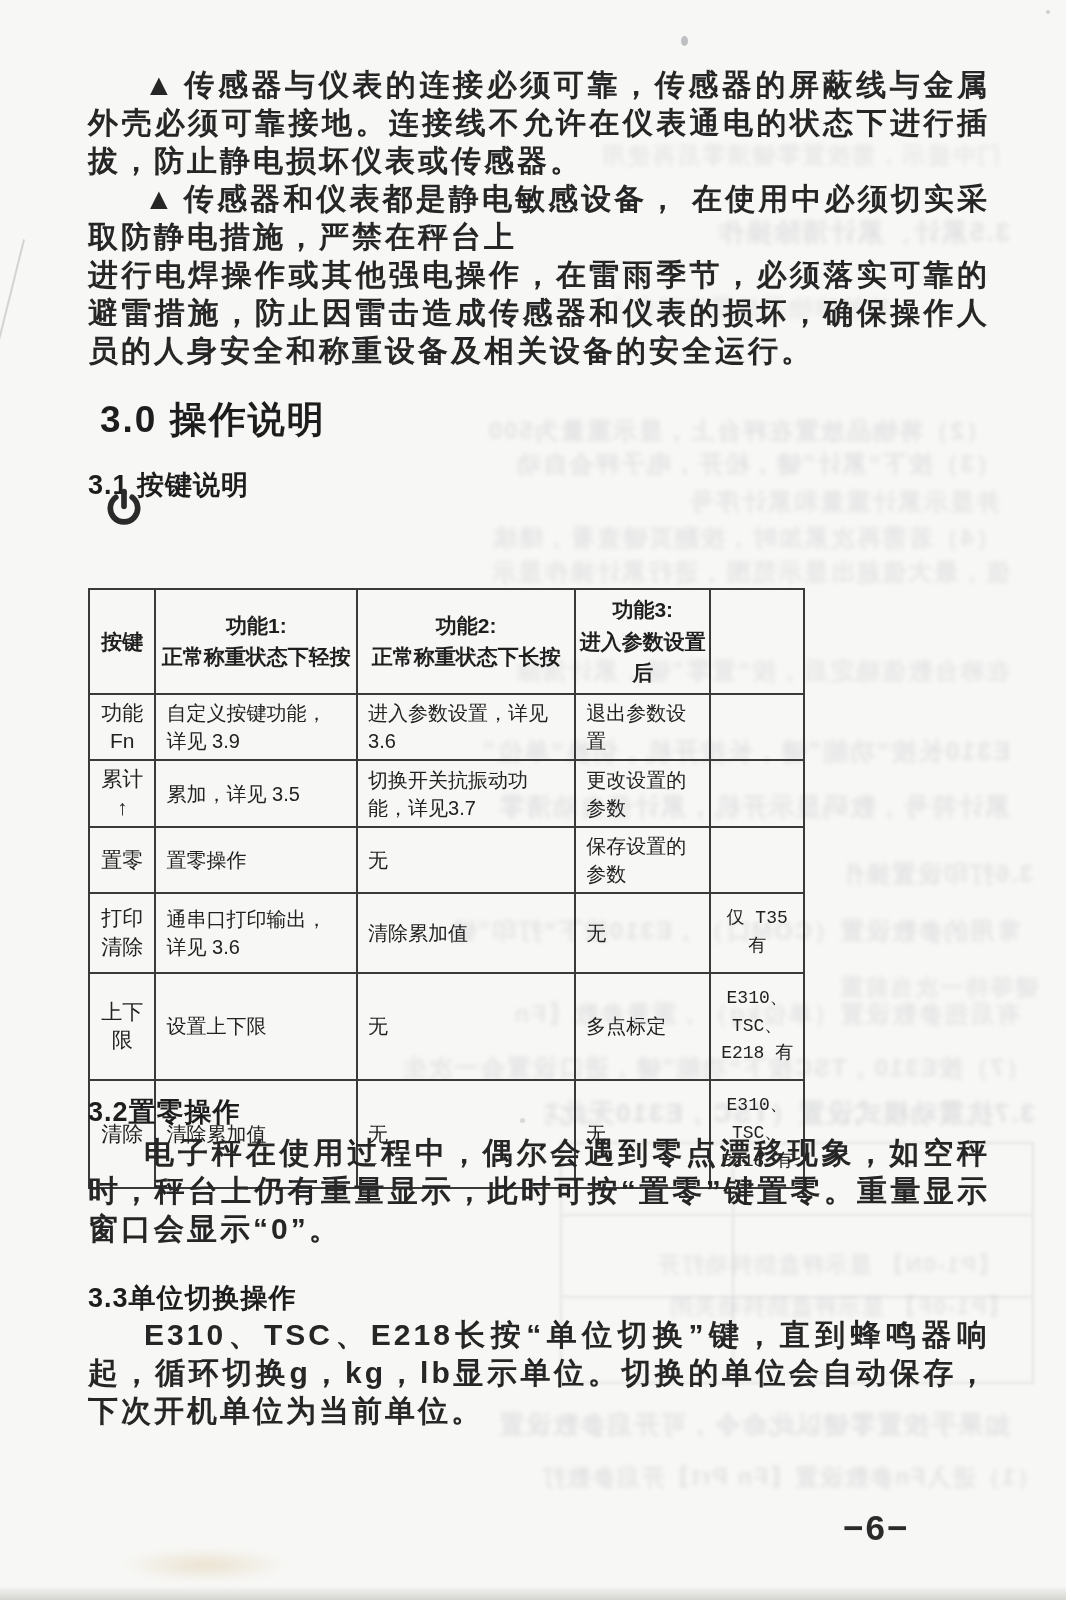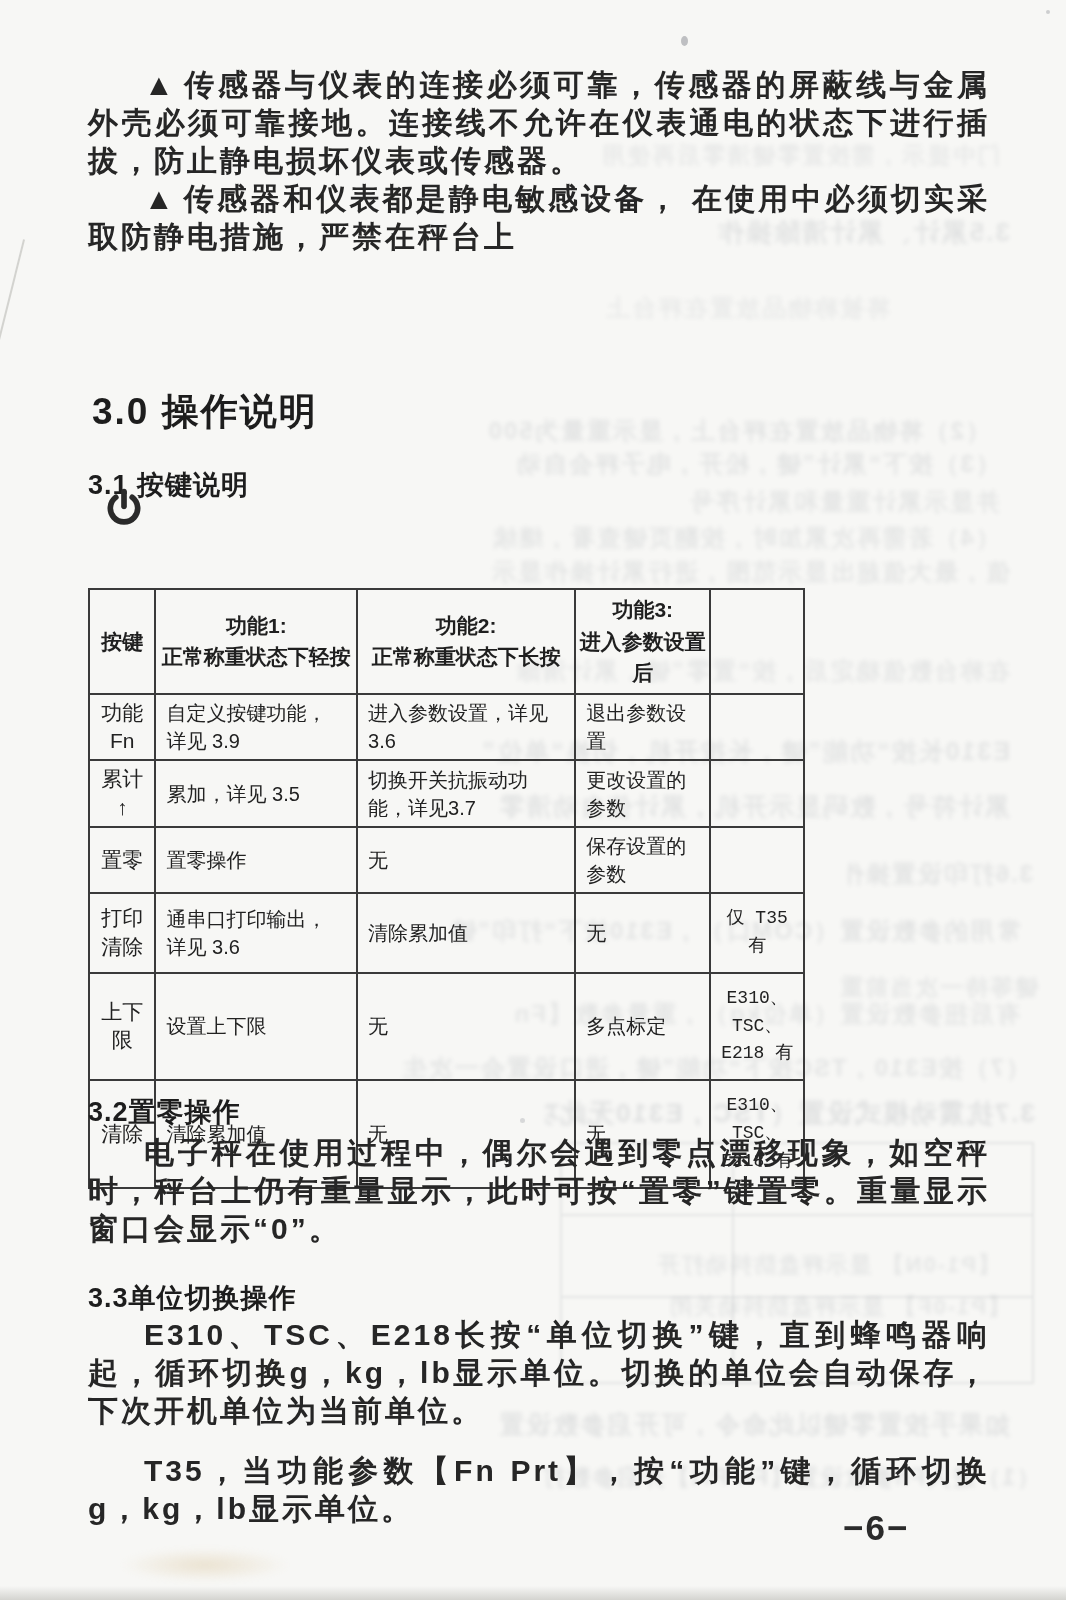--- a/index.html
+++ b/index.html
@@ -12,21 +12,21 @@
   
   .layer-content{position:absolute;inset:0;z-index:2;}
   .para{
     position:absolute;left:88px;width:902px;
     font-size:30px;line-height:38px;letter-spacing:3px;
     font-weight:600;text-align:justify;color:#262626;margin:0;
   }
   .indent{text-indent:56px;}
   .tri{letter-spacing:10px;}
   .h-big{
-    position:absolute;left:88px;margin:4px;
+    position:absolute;left:88px;margin:12px;
     font-size:37px;font-weight:800;letter-spacing:2px;color:#1d1d1d;
   }
   .h-mid{
     position:absolute;left:88px;margin:0;
     font-size:27px;font-weight:800;letter-spacing:1px;color:#1d1d1d;
   }
   .power-para{line-height:45px;text-indent:16px;}
   .power-svg{vertical-align:-7px;margin-right:16px;}
   
   .key-table{
@@ -120,20 +120,21 @@
       <div class="ghost" style="left: 430px; top: 1408px; width: 580px; font-size: 25px; opacity: 0.13;">如果手按置零键以此命令，可开启参数设置</div>
       <div class="ghost" style="left: 540px; top: 1462px; width: 500px; font-size: 23px; opacity: 0.12;">（1）进入Fn参数设置【Fn Prt】开启参数打印</div>
     </div>
 
   <div class="layer-content">
 
     <p class="para indent" style="top:180px;"><span class="tri">▲</span><span>传感器和仪表都是静电敏感设备， 在使用中必须切实采取防静电措施，严禁在秤台上</span></p>
 
     <p class="para indent" style="top:66px;"><span class="tri">▲</span><span>传感器与仪表的连接必须可靠，传感器的屏蔽线与金属外壳必须可靠接地。连接线不允许在仪表通电的状态下进行插拔，防止静电损坏仪表或传感器。</span></p>
 
+    <p class="para" style="top:256px;">进行电焊操作或其他强电操作，在雷雨季节，必须落实可靠的避雷措施，防止因雷击造成传感器和仪表的损坏，确保操作人员的人身安全和称重设备及相关设备的安全运行。</p>
 
     <h1 class="h-big" style="top:383px;">3.0 操作说明</h1>
 
     <h2 class="h-mid" style="top:467px;">3.1 按键说明</h2>
 
     <p class="para power-para" style="top:487px;"><svg class="power-svg" width="40" height="42" viewBox="0 0 24 24" aria-hidden="true">
         <path d="M12 2.2 V11" fill="none" stroke="#2a2a2a" stroke-width="3.4" stroke-linecap="round"></path>
         <path d="M16.9 5.6 a8.2 8.2 0 1 1 -9.8 0" fill="none" stroke="#2a2a2a" stroke-width="3.4" stroke-linecap="round"></path>
       </svg></p>
 
@@ -207,19 +208,18 @@
     </table>
 
     <h2 class="h-mid" style="top:1094px;">3.2置零操作</h2>
 
     <p class="para indent" style="top:1134px;">电子秤在使用过程中，偶尔会遇到零点漂移现象，如空秤时，秤台上仍有重量显示，此时可按“置零”键置零。重量显示窗口会显示“0”。</p>
 
     <h2 class="h-mid" style="top:1280px;">3.3单位切换操作</h2>
 
     <p class="para indent" style="top:1316px;">E310、TSC、E218长按“单位切换”键，直到蜂鸣器响起，循环切换g，kg，lb显示单位。切换的单位会自动保存，下次开机单位为当前单位。</p>
 
-    <p class="para indent" style="top:1452px;">T35，当功能参数【Fn Prt】，按“功能”键，循环切换g，kg，lb显示单位。</p>
 
     <p class="page-num">−6−</p>
   </div>
 
   <div class="bottom-band"></div>
 </div>
 
 </body></html>

